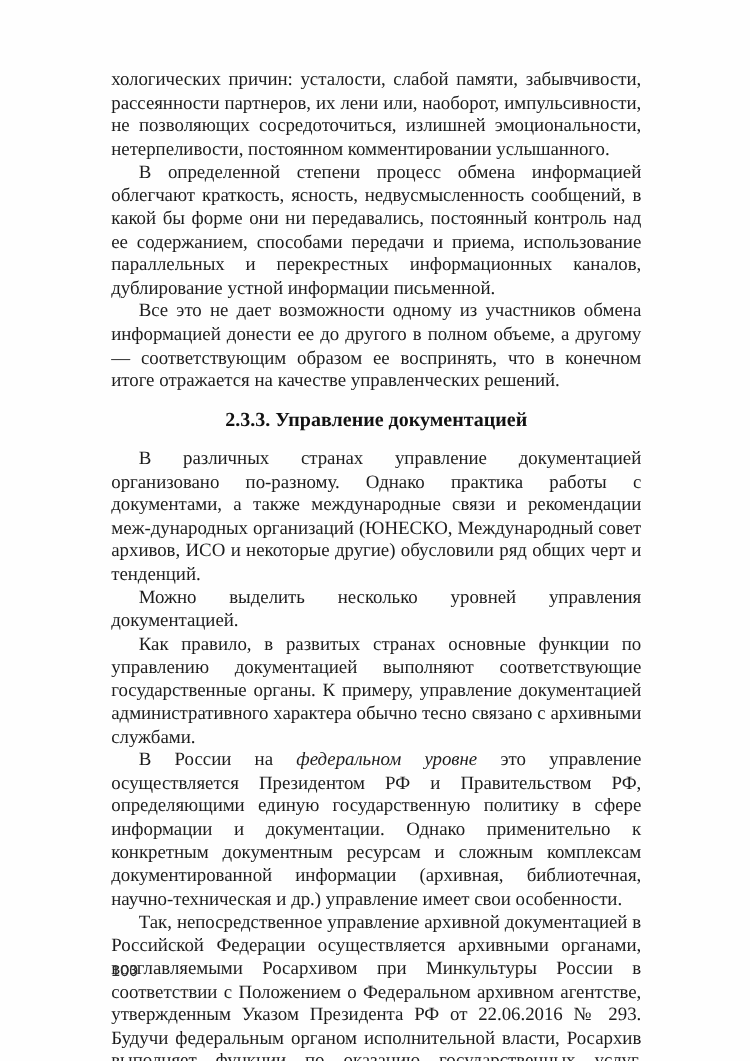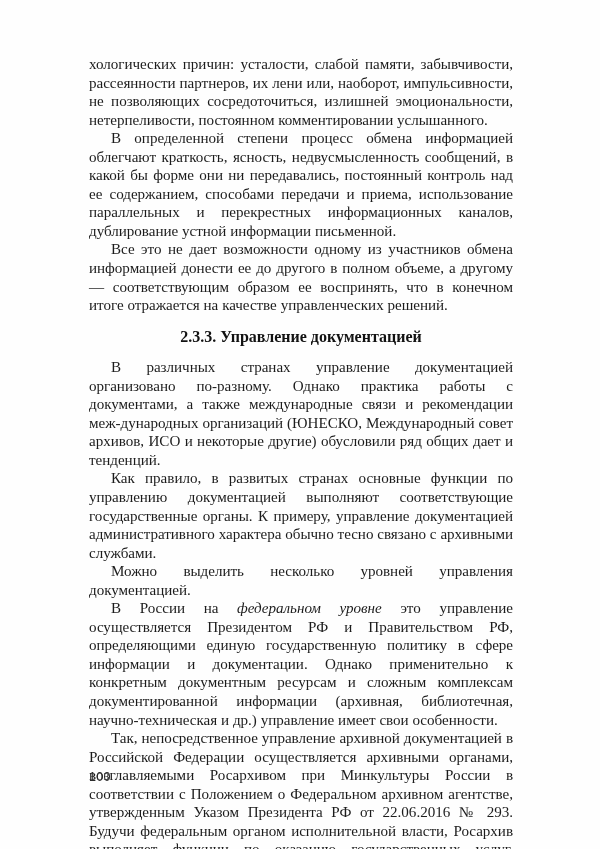--- a/index.html
+++ b/index.html
@@ -75,25 +75,25 @@
   <div class="text-block">
 
     <p class="para first">хологических причин: усталости, слабой памяти, забывчивости, рассеянности партнеров, их лени или, наоборот, импульсивности, не позволяющих сосредоточиться, излишней эмоциональности, нетерпеливости, постоянном комментировании услышанного.</p>
 
     <p class="para">В определенной степени процесс обмена информацией облегчают краткость, ясность, недвусмысленность сообщений, в какой бы форме они ни передавались, постоянный контроль над ее содержанием, способами передачи и приема, использование параллельных и перекрестных информационных каналов, дублирование устной информации письменной.</p>
 
     <p class="para">Все это не дает возможности одному из участников обмена информацией донести ее до другого в полном объеме, а другому — соответствующим образом ее воспринять, что в конечном итоге отражается на качестве управленческих решений.</p>
 
     <h2 class="heading">2.3.3. Управление документацией</h2>
 
-    <p class="para">В различных странах управление документацией организовано по-разному. Однако практика работы с документами, а также международные связи и рекомендации меж-дународных организаций (ЮНЕСКО, Международный совет архивов, ИСО и некоторые другие) обусловили ряд общих дает и тенденций.</p>
+    <p class="para">В различных странах управление документацией организовано по-разному. Однако практика работы с документами, а также международные связи и рекомендации меж-дународных организаций (ЮНЕСКО, Международный совет архивов, ИСО и некоторые другие) обусловили ряд общих черт и тенденций.</p>
+
+    <p class="para">Можно выделить несколько уровней управления документацией.</p>
 
     <p class="para">Как правило, в развитых странах основные функции по управлению документацией выполняют соответствующие государственные органы. К примеру, управление документацией административного характера обычно тесно связано с архивными службами.</p>
-
-    <p class="para">Можно выделить несколько уровней управления документацией.</p>
 
     <p class="para"><span>В России на </span><em class="ital">федеральном уровне</em><span> это управление осуществляется Президентом РФ и Правительством РФ, определяющими единую государственную политику в сфере информации и документации. Однако применительно к конкретным документным ресурсам и сложным комплексам документированной информации (архивная, библиотечная, научно-техническая и др.) управление имеет свои особенности.</span></p>
 
     <p class="para">Так, непосредственное управление архивной документацией в Российской Федерации осуществляется архивными органами, возглавляемыми Росархивом при Минкультуры России в соответствии с Положением о Федеральном архивном агентстве, утвержденным Указом Президента РФ от 22.06.2016 № 293. Будучи федеральным органом исполнительной власти, Росархив выполняет функции по оказанию государственных услуг, управлению федеральным имуществом в сфере архивного дела, контролем за сохранностью, комплектованием и использованием документов Архивного фонда РФ. Он также осуществляет «согласование перечней документов, образующихся в процессе деятельности федеральных органов государственной власти и подведомственных им организаций, с указанием сро-</p>
 
   </div>
 
   <div class="folio">100</div>
 
 </div>

